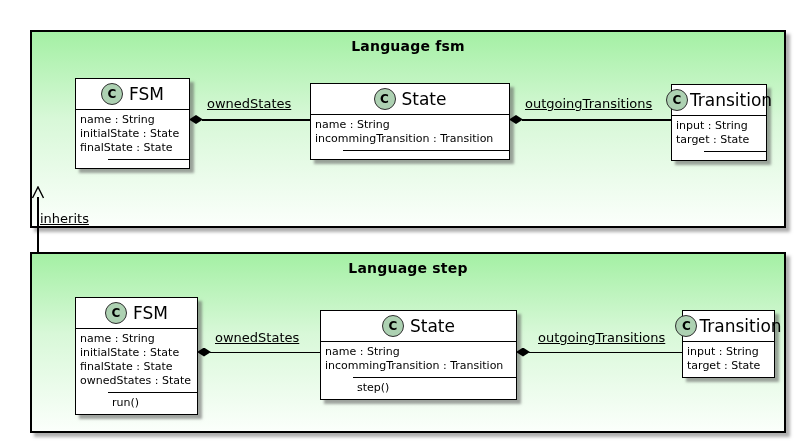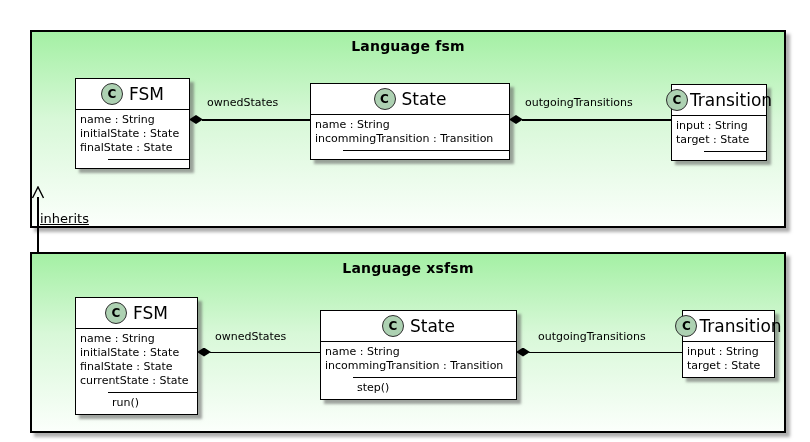--- a/index.html
+++ b/index.html
@@ -43,21 +43,21 @@
   }
   .attr{font-size:11px;line-height:14px;white-space:nowrap;}
   .cb-ops{border-top:1.5px solid #000;flex:none;padding:3px 4px 4px 4px;margin-left:32px;}
   .cb-ops.empty{height:8px;padding:0;}
   
   .assoc-line{position:absolute;height:1.5px;background:#000;}
   .diamond{
     position:absolute;width:14px;height:9px;background:#000;
     clip-path:polygon(0 50%,50% 0,100% 50%,50% 100%);
   }
-  .assoc-label{position:absolute;font-size:11px;white-space:nowrap;}
+  .assoc-label{position:absolute;font-size:13px;white-space:nowrap;text-decoration:underline;}
   .vline{position:absolute;width:1.4px;background:#000;}
   .arrowhead{position:absolute;}
   .rel-label{position:absolute;font-size:13px;white-space:nowrap;}
 </style>
 </head>
 <body>
 
 <div class="stage">
 
   <div class="pkg pkg-top">
@@ -109,33 +109,33 @@
   <div class="assoc-line" style="left:522px;top:119px;width:149px;"></div>
   <div class="assoc-label" style="left:525px;top:96px;">outgoingTransitions</div>
 
   <svg class="arrowhead" style="left:31px;top:186px;" width="14" height="13" viewBox="0 0 14 13">
     <polyline points="1.5,12 7,1 12.5,12" fill="none" stroke="#000" stroke-width="1.4"></polyline>
   </svg>
   <div class="vline" style="left:37.3px;top:197px;height:55px;"></div>
   <div class="rel-label" style="left:40px;top:211px;text-decoration:underline;">inherits</div>
 
   <div class="pkg pkg-bottom">
-    <div class="pkg-title">Language xsfsm</div>
+    <div class="pkg-title">Language step</div>
   </div>
 
   <div class="classbox" style="left:75px;top:297px;width:123px;">
     <div class="cb-header">
       <span class="circle">C</span>
       <span class="cname">FSM</span>
     </div>
     <div class="cb-attrs">
       <div class="attr">name : String</div>
       <div class="attr">initialState : State</div>
       <div class="attr">finalState : State</div>
-      <div class="attr">currentState : State</div>
+      <div class="attr">ownedStates : State</div>
     </div>
     <div class="cb-ops">
       <div class="attr">run()</div>
     </div>
   </div>
 
   <div class="classbox" style="left:320px;top:310px;width:197px;">
     <div class="cb-header">
       <span class="circle">C</span>
       <span class="cname">State</span>

